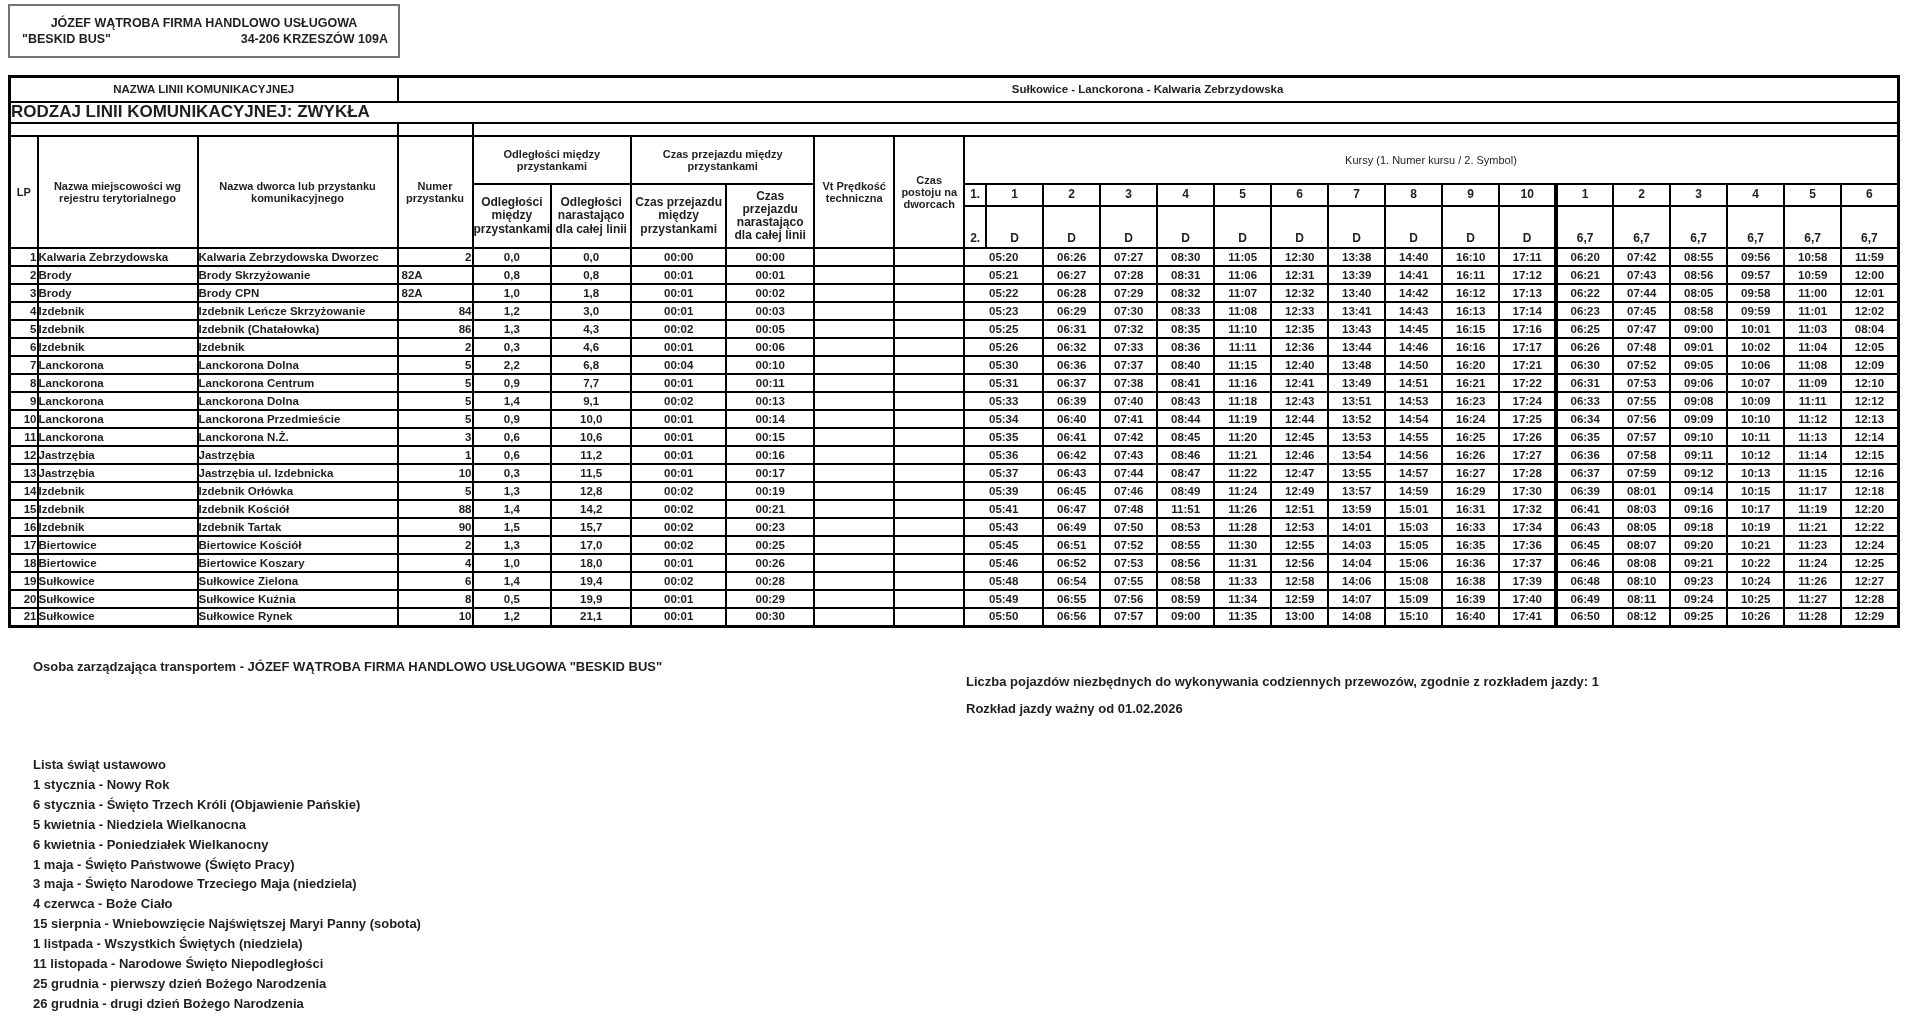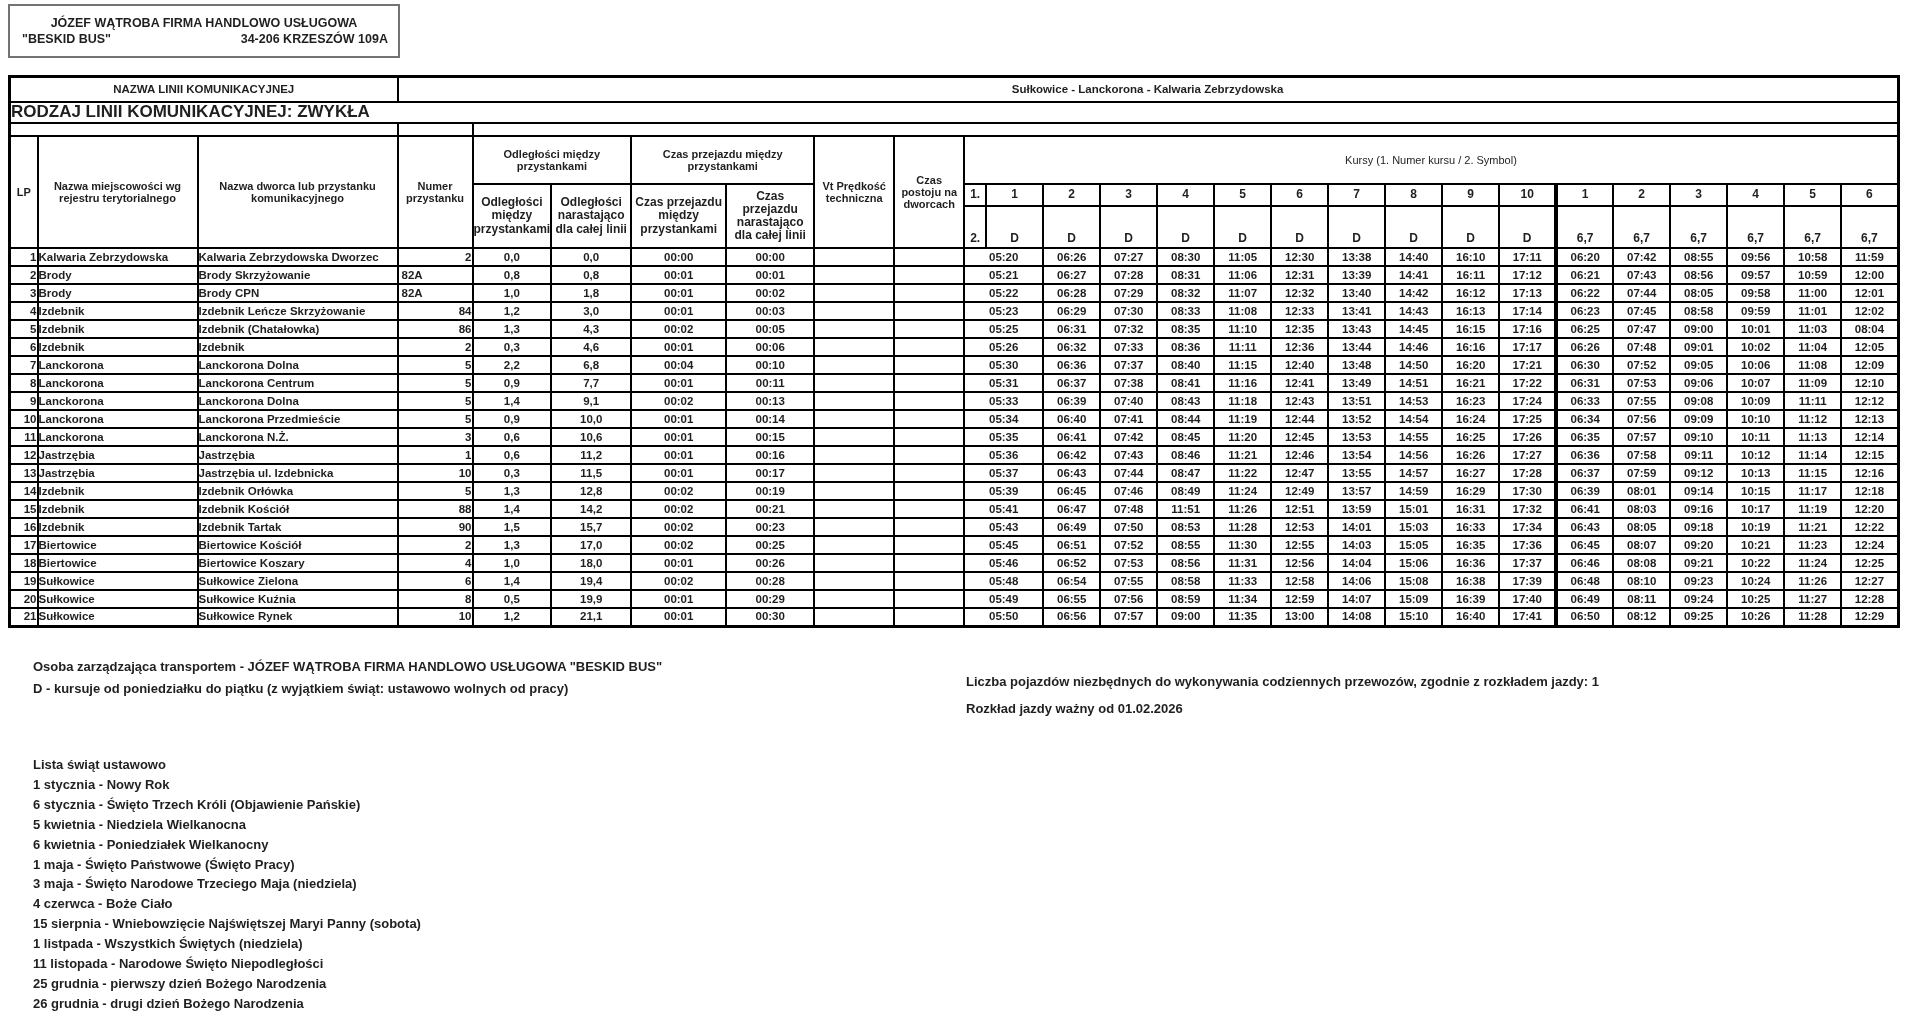--- a/index.html
+++ b/index.html
@@ -739,21 +739,20 @@
           <td class="c-course">09:25</td>
           <td class="c-course">10:26</td>
           <td class="c-course">11:28</td>
           <td class="c-course">12:29</td>
         </tr>
       </tbody>
   </table>
 
   <div class="ftext notes-left">
       <div>Osoba zarządzająca transportem - JÓZEF WĄTROBA FIRMA HANDLOWO USŁUGOWA  "BESKID BUS"</div>
-      <div>D - kursuje od poniedziałku do piątku (z wyjątkiem świąt: ustawowo wolnych od pracy)</div>
     </div>
   <div class="ftext note-right-1">Liczba pojazdów niezbędnych do wykonywania codziennych przewozów, zgodnie z rozkładem jazdy: 1</div>
   <div class="ftext note-right-2">Rozkład jazdy ważny od 01.02.2026</div>
 
   <div class="ftext holidays">
     <div>Lista świąt ustawowo</div>
   <div>1 stycznia - Nowy Rok</div>
       <div>6 stycznia - Święto Trzech Króli (Objawienie Pańskie)</div>
       <div>5 kwietnia - Niedziela Wielkanocna</div>
       <div>6 kwietnia - Poniedziałek Wielkanocny</div>

